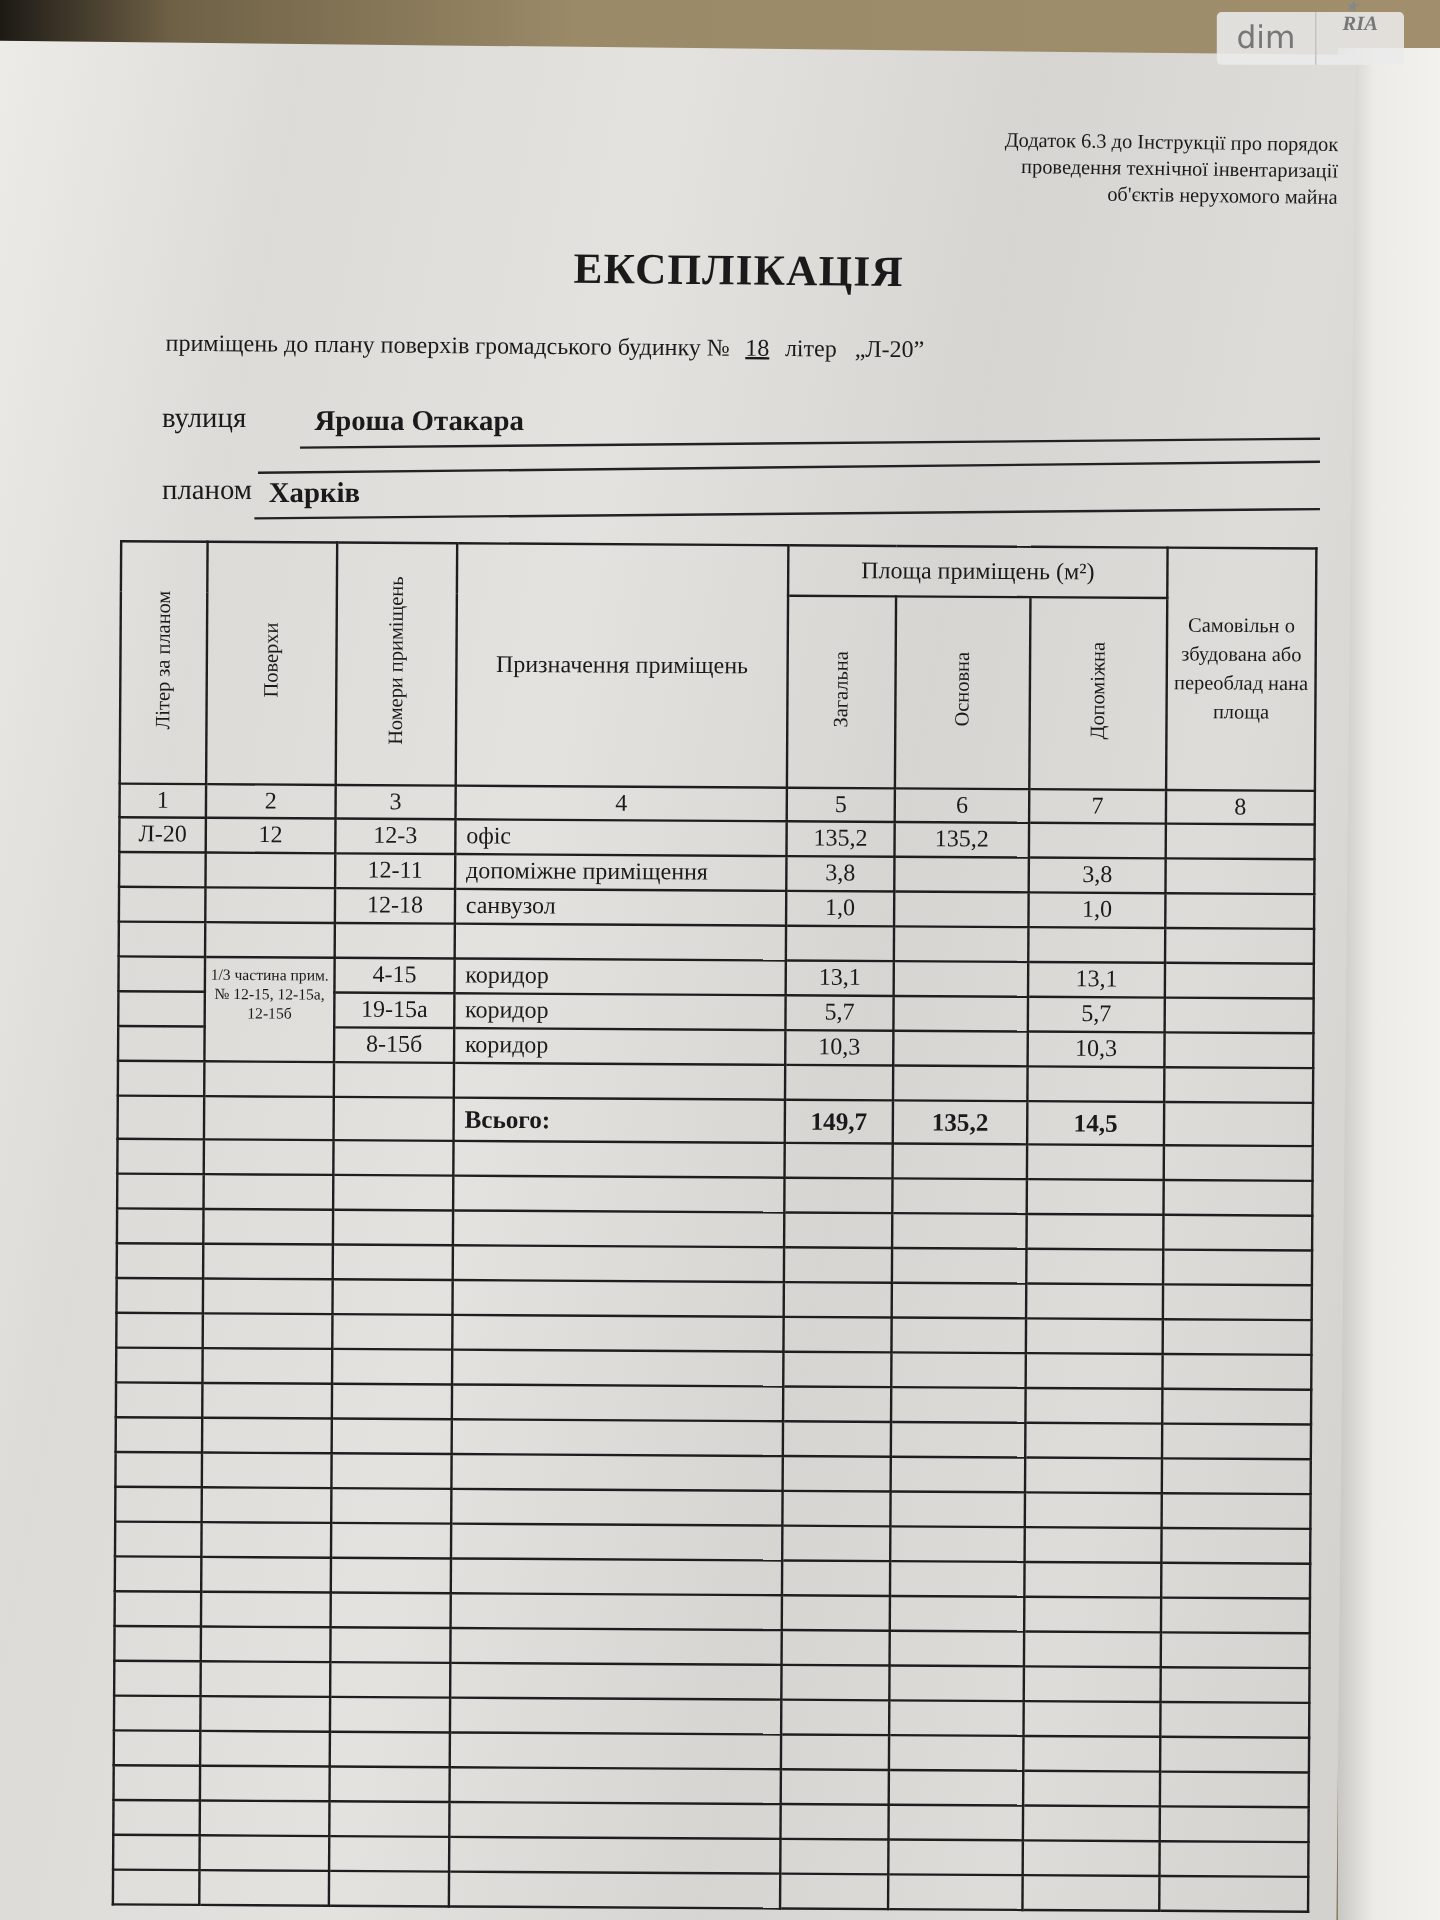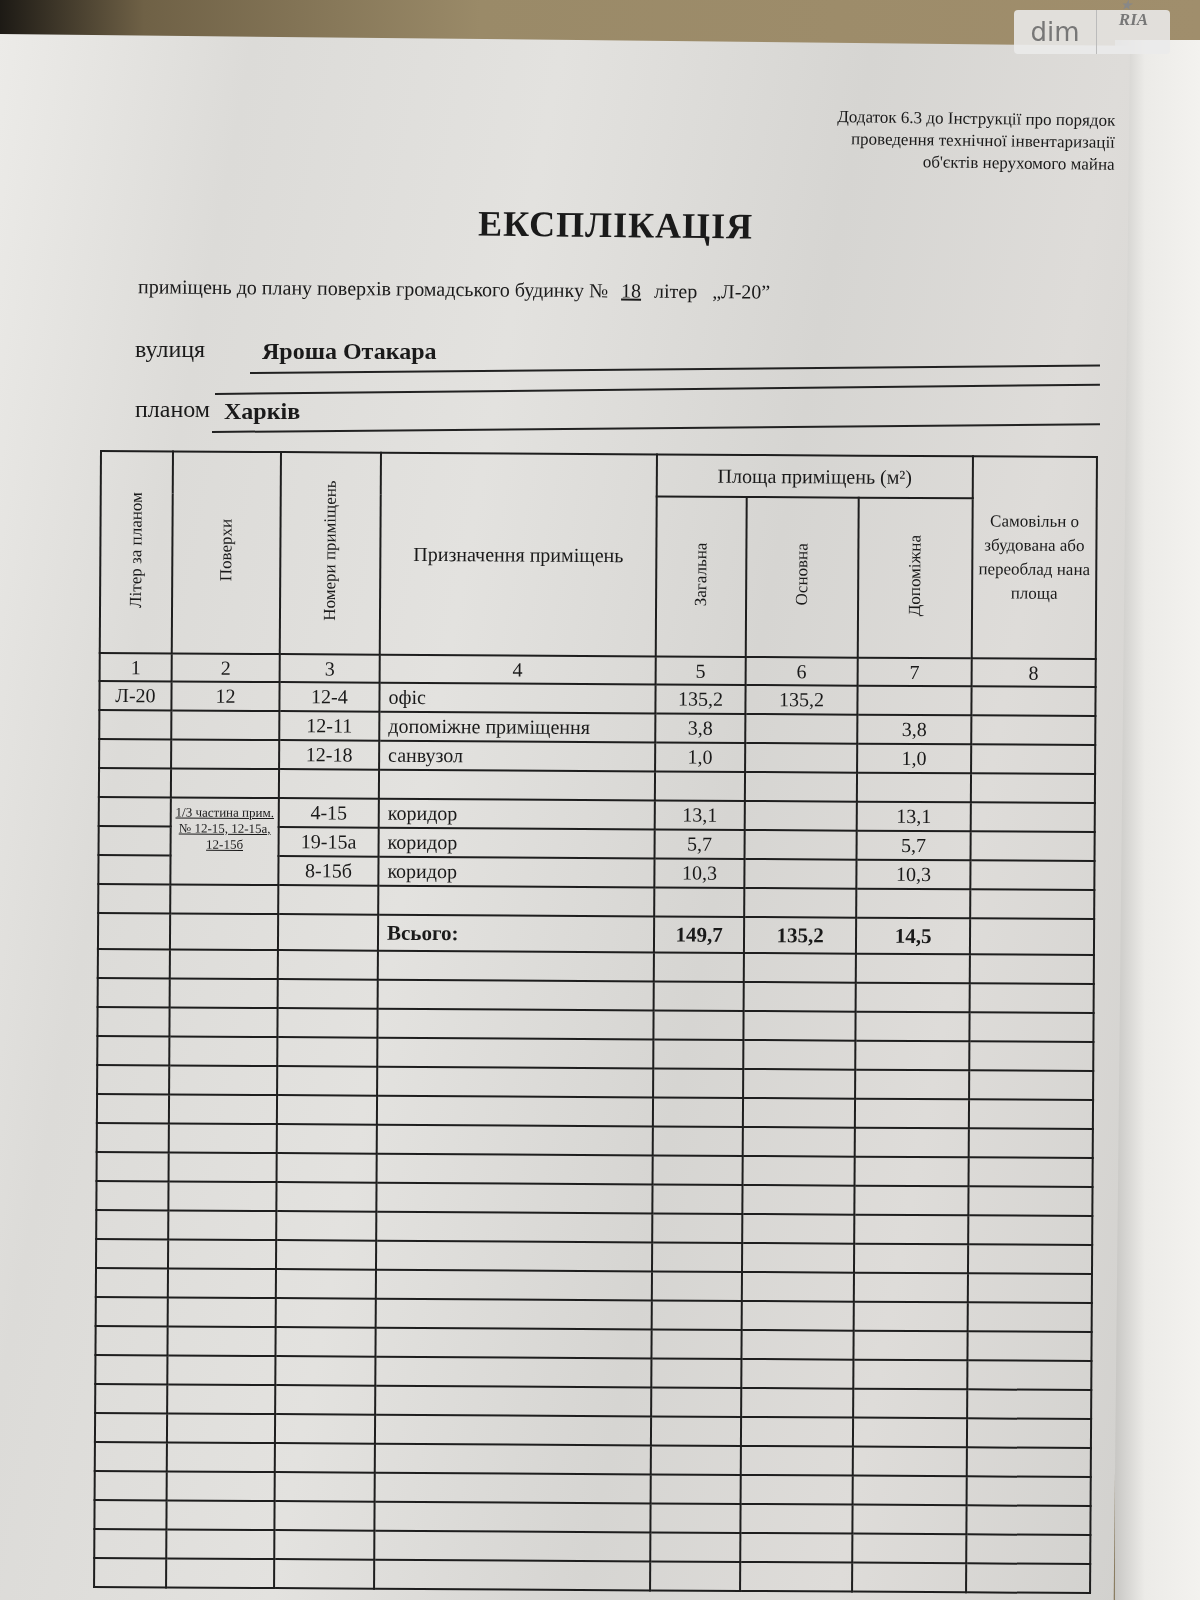--- a/index.html
+++ b/index.html
@@ -67,21 +67,21 @@
   .table th { font-size:18px; }
   .vert {
     writing-mode:vertical-rl; transform:rotate(180deg);
     display:inline-block; white-space:nowrap; font-size:17px;
   }
   .hdr-area { height:40px; font-size:20px !important; }
   .hdr-self { font-size:17px !important; line-height:24px; }
   .colnum td { height:26px; font-size:20px; }
   .data td { height:27px; }
   .data td.purpose { text-align:left; padding-left:8px; white-space:nowrap; }
-  .floor-note { font-size:13px !important; line-height:16px; vertical-align:top !important; padding-top:6px !important;text-decoration:underline; }
+  .floor-note { font-size:13px !important; line-height:16px; vertical-align:top !important; padding-top:6px !important; }
   .total td { height:34px; font-weight:bold; font-size:21px; }
   .total td.purpose { text-align:left; padding-left:8px; }
   .empty td { height:27px; }
 </style>
 </head>
 <body>
 
 <div class="bg-top"></div>
 <div class="paper-right"></div>
 <div class="paper"></div>
@@ -150,21 +150,21 @@
     <td>4</td>
     <td>5</td>
     <td>6</td>
     <td>7</td>
     <td>8</td>
   </tr>
 
   <tr class="data">
     <td>Л-20</td>
     <td>12</td>
-    <td>12-4</td>
+    <td>12-3</td>
     <td class="purpose">офіс</td>
     <td>135,2</td>
     <td>135,2</td>
     <td></td>
     <td></td>
   </tr>
   <tr class="data">
     <td></td>
     <td></td>
     <td>12-11</td>

